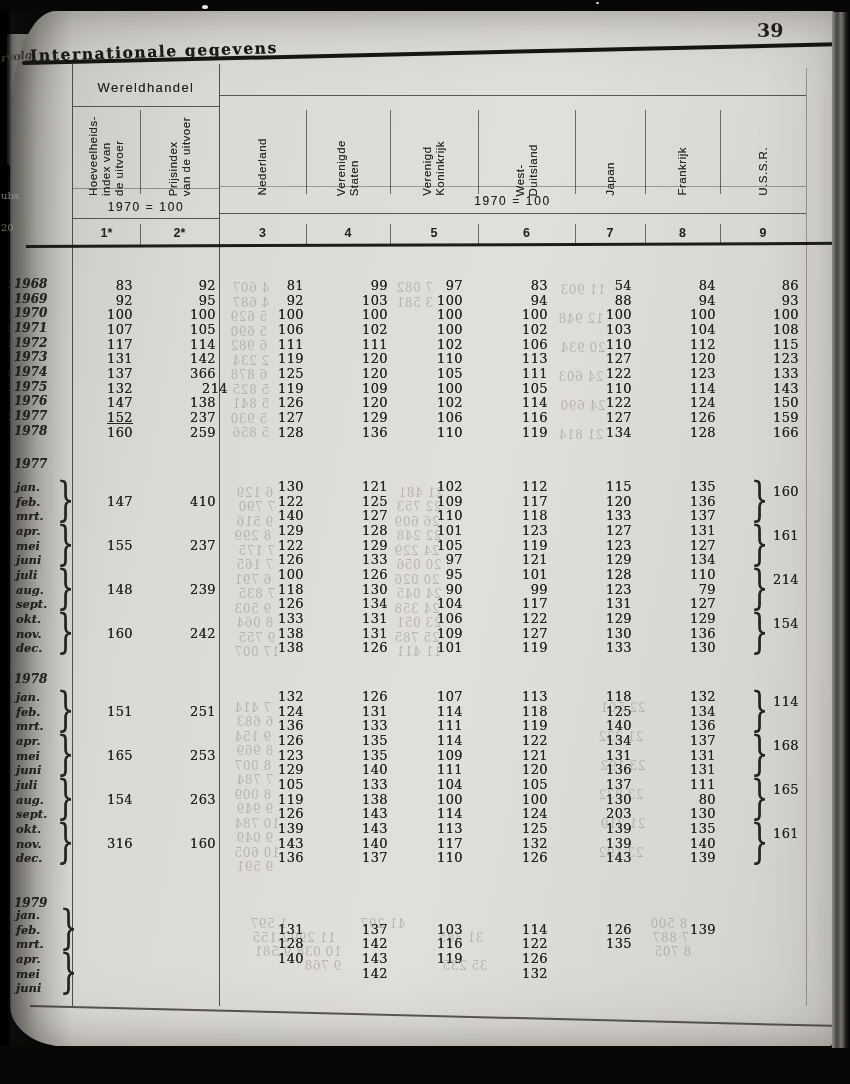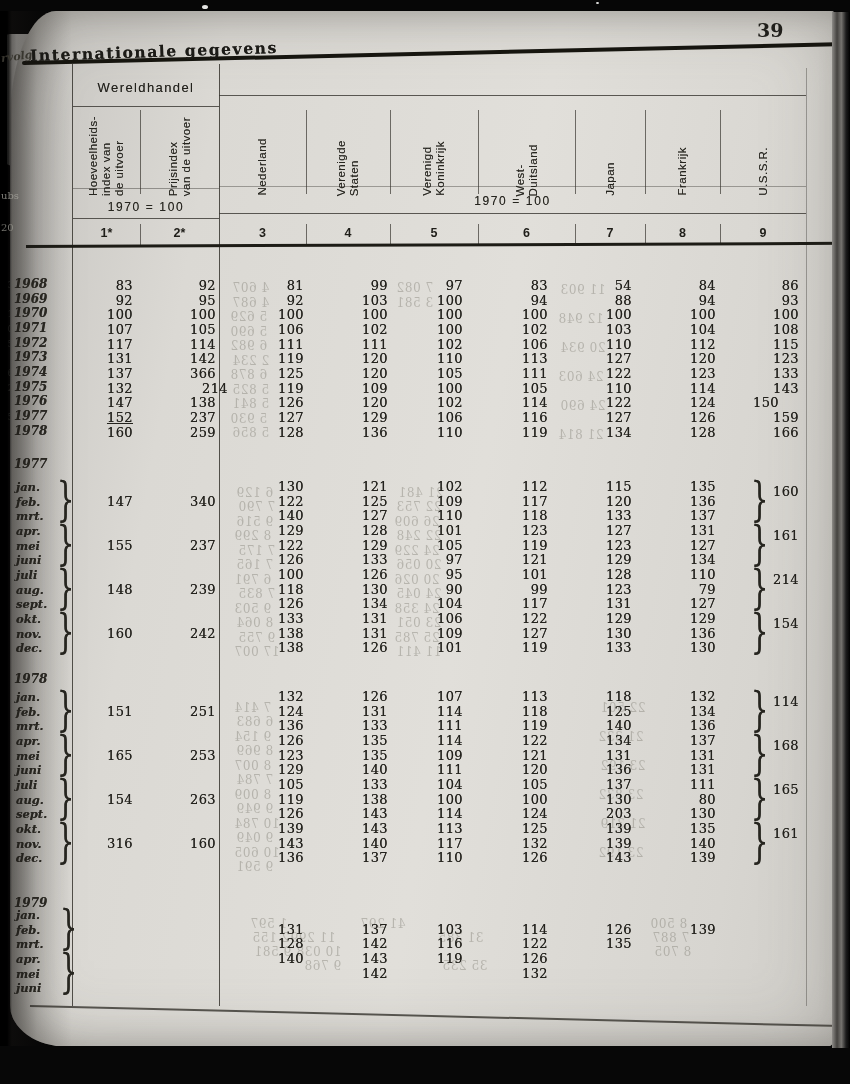--- a/index.html
+++ b/index.html
@@ -230,21 +230,21 @@
       <span class="num" style="left: 733px; top: 380.76px; width: 66px;">143</span>
       <span class="stub" style="left: 14px; top: 394.44px; width: 44px;">1976</span>
       <span class="num" style="left: 67px; top: 395.44px; width: 66px;">147</span>
       <span class="num" style="left: 150px; top: 395.44px; width: 66px;">138</span>
       <span class="num" style="left: 238px; top: 395.44px; width: 66px;">126</span>
       <span class="num" style="left: 322px; top: 395.44px; width: 66px;">120</span>
       <span class="num" style="left: 397px; top: 395.44px; width: 66px;">102</span>
       <span class="num" style="left: 482px; top: 395.44px; width: 66px;">114</span>
       <span class="num" style="left: 566px; top: 395.44px; width: 66px;">122</span>
       <span class="num" style="left: 650px; top: 395.44px; width: 66px;">124</span>
-      <span class="num" style="left: 733px; top: 395.44px; width: 66px; text-align: center;">150</span>
+      <span class="num" style="left: 733px; top: 395.44px; width: 66px;">150</span>
       <span class="stub" style="left: 14px; top: 409.12px; width: 44px;">1977</span>
       <span class="num" style="left: 67px; top: 410.12px; width: 66px; text-decoration: underline;">152</span>
       <span class="num" style="left: 150px; top: 410.12px; width: 66px;">237</span>
       <span class="num" style="left: 238px; top: 410.12px; width: 66px;">127</span>
       <span class="num" style="left: 322px; top: 410.12px; width: 66px;">129</span>
       <span class="num" style="left: 397px; top: 410.12px; width: 66px;">106</span>
       <span class="num" style="left: 482px; top: 410.12px; width: 66px;">116</span>
       <span class="num" style="left: 566px; top: 410.12px; width: 66px;">127</span>
       <span class="num" style="left: 650px; top: 410.12px; width: 66px;">126</span>
       <span class="num" style="left: 733px; top: 410.12px; width: 66px;">159</span>
@@ -267,21 +267,21 @@
       <span class="num" style="left: 566px; top: 479px; width: 66px;">115</span>
       <span class="num" style="left: 650px; top: 479px; width: 66px;">135</span>
       <span class="stub mon" style="left: 16px; top: 494.68px;">feb.</span>
       <span class="num" style="left: 238px; top: 493.68px; width: 66px;">122</span>
       <span class="num" style="left: 322px; top: 493.68px; width: 66px;">125</span>
       <span class="num" style="left: 397px; top: 493.68px; width: 66px;">109</span>
       <span class="num" style="left: 482px; top: 493.68px; width: 66px;">117</span>
       <span class="num" style="left: 566px; top: 493.68px; width: 66px;">120</span>
       <span class="num" style="left: 650px; top: 493.68px; width: 66px;">136</span>
       <span class="num" style="left: 67px; top: 493.68px; width: 66px;">147</span>
-      <span class="num" style="left: 150px; top: 493.68px; width: 66px;">340</span>
+      <span class="num" style="left: 150px; top: 493.68px; width: 66px;">410</span>
       <span class="num" style="left: 733px; top: 484px; width: 66px;">160</span>
       <span class="stub mon" style="left: 16px; top: 509.36px;">mrt.</span>
       <span class="num" style="left: 238px; top: 508.36px; width: 66px;">140</span>
       <span class="num" style="left: 322px; top: 508.36px; width: 66px;">127</span>
       <span class="num" style="left: 397px; top: 508.36px; width: 66px;">110</span>
       <span class="num" style="left: 482px; top: 508.36px; width: 66px;">118</span>
       <span class="num" style="left: 566px; top: 508.36px; width: 66px;">133</span>
       <span class="num" style="left: 650px; top: 508.36px; width: 66px;">137</span>
       <span class="stub mon" style="left: 16px; top: 524.04px;">apr.</span>
       <span class="num" style="left: 238px; top: 523.04px; width: 66px;">129</span>

